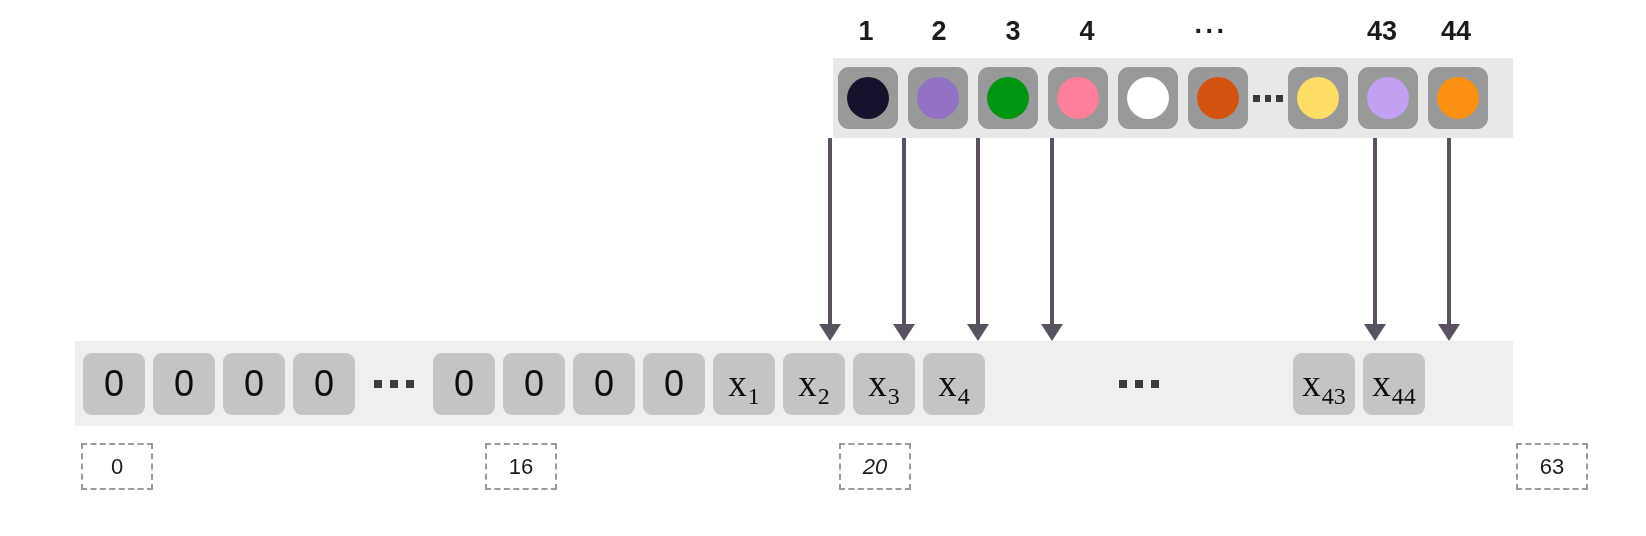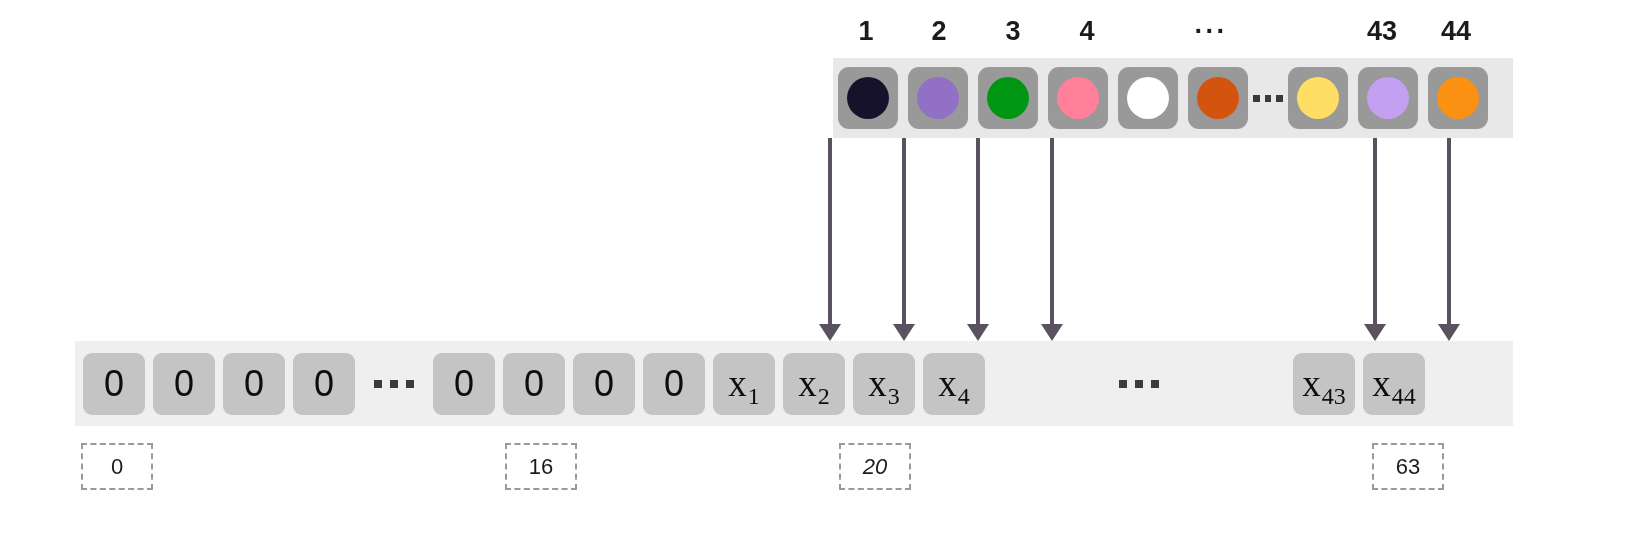--- a/index.html
+++ b/index.html
@@ -292,17 +292,17 @@
       <span class="base">x</span>
         <span class="sub">43</span>
     </div>
     <div class="cell">
       <span class="base">x</span>
         <span class="sub">44</span>
     </div>
   </div>
 
   <div class="idx" style="left:81px;">0</div>
-  <div class="idx" style="left:505px;text-align:right;">16</div>
+  <div class="idx" style="left:485px;text-align:right;">16</div>
   <div class="idx" style="left:839px;font-style:italic;">20</div>
-  <div class="idx" style="left:1372px;">63</div>
+  <div class="idx" style="left:1516px;">63</div>
 
 </div>
 
 </body></html>

